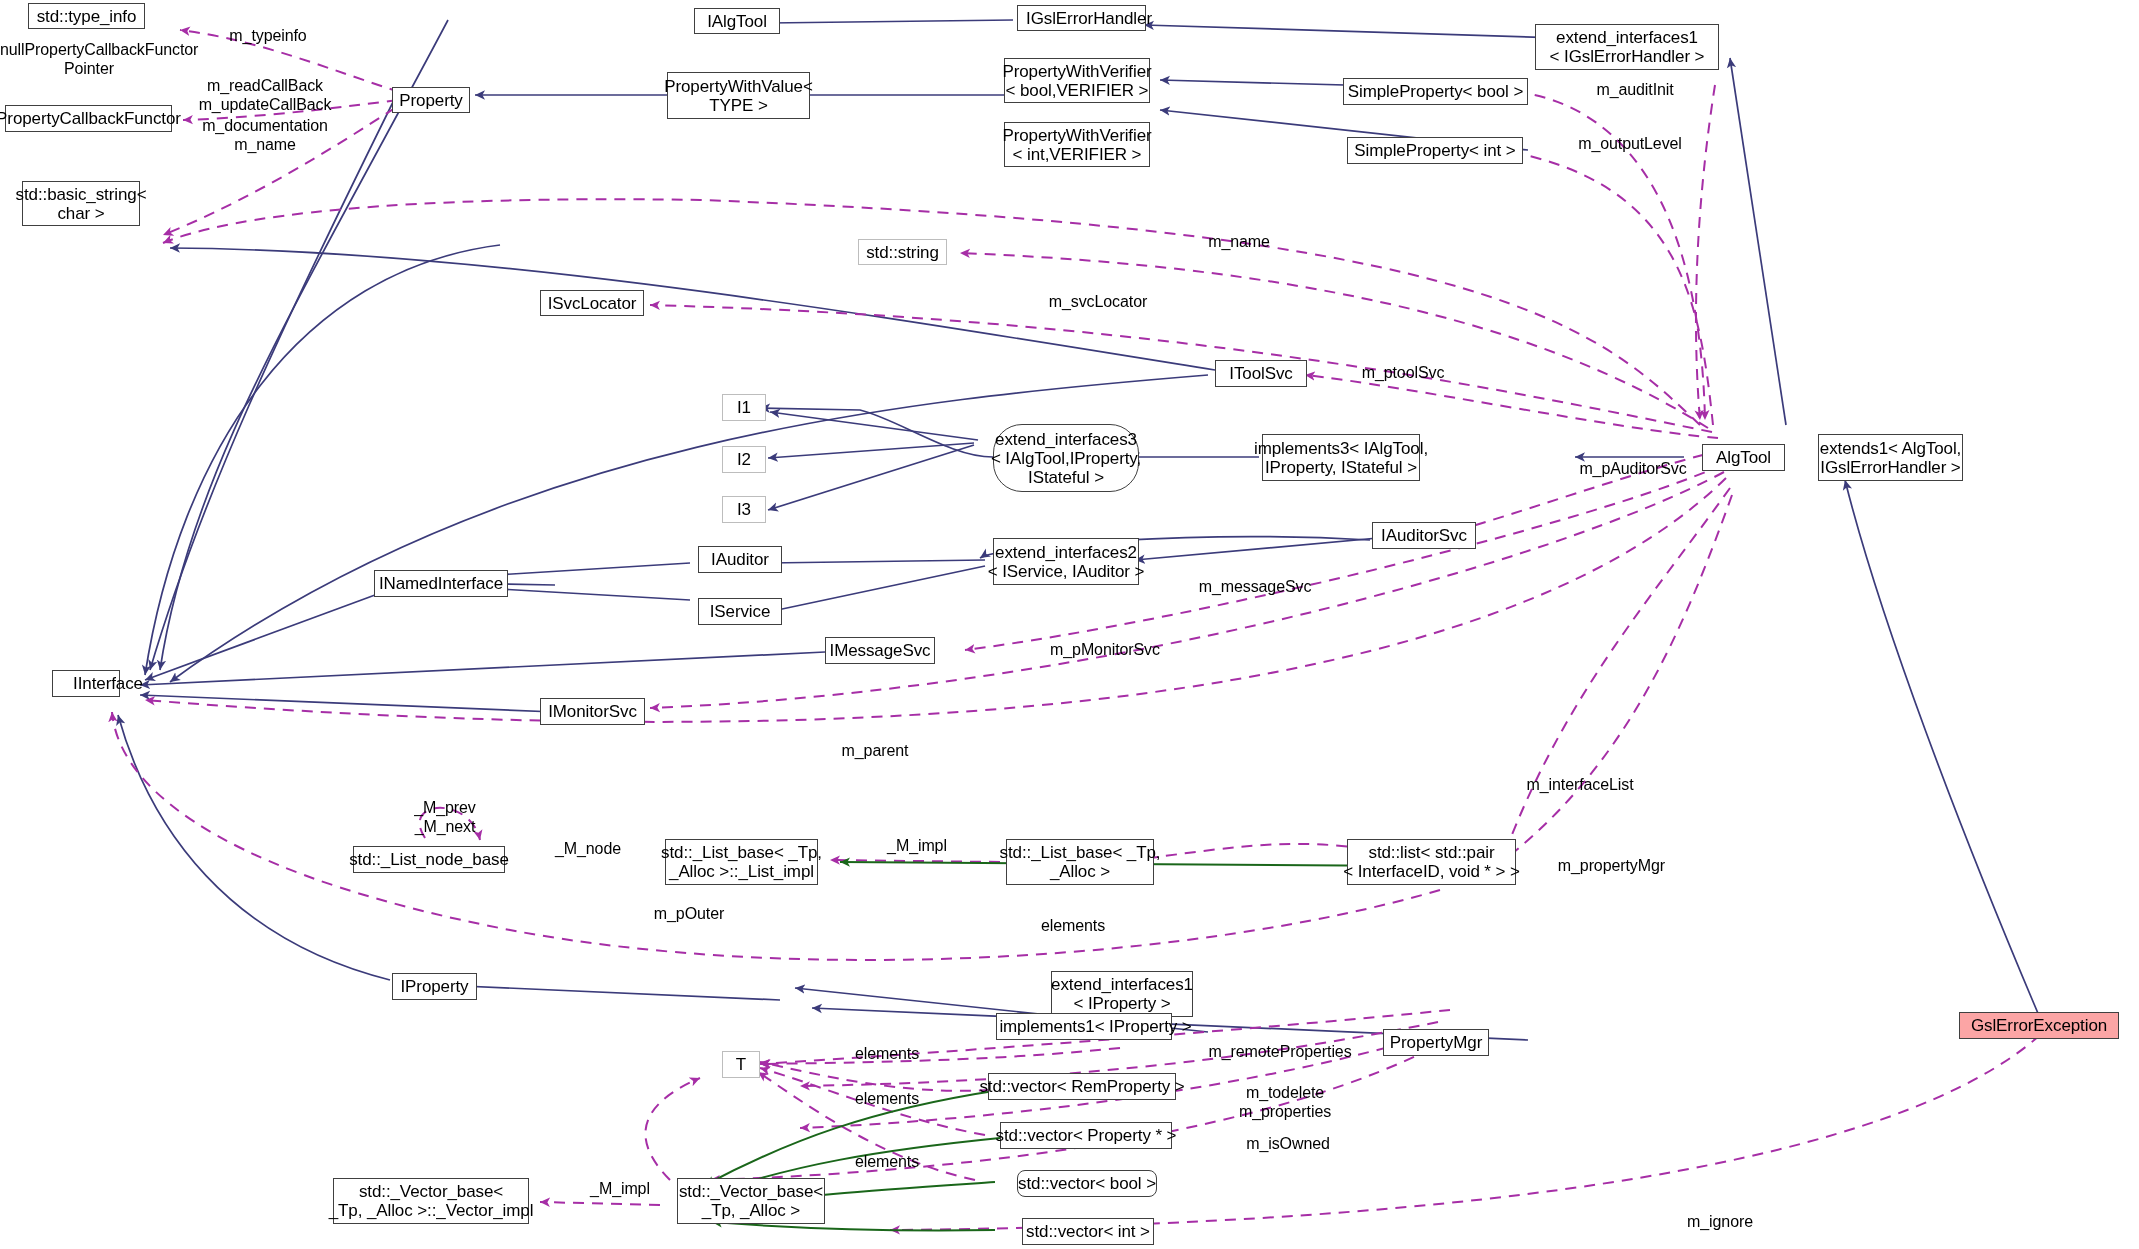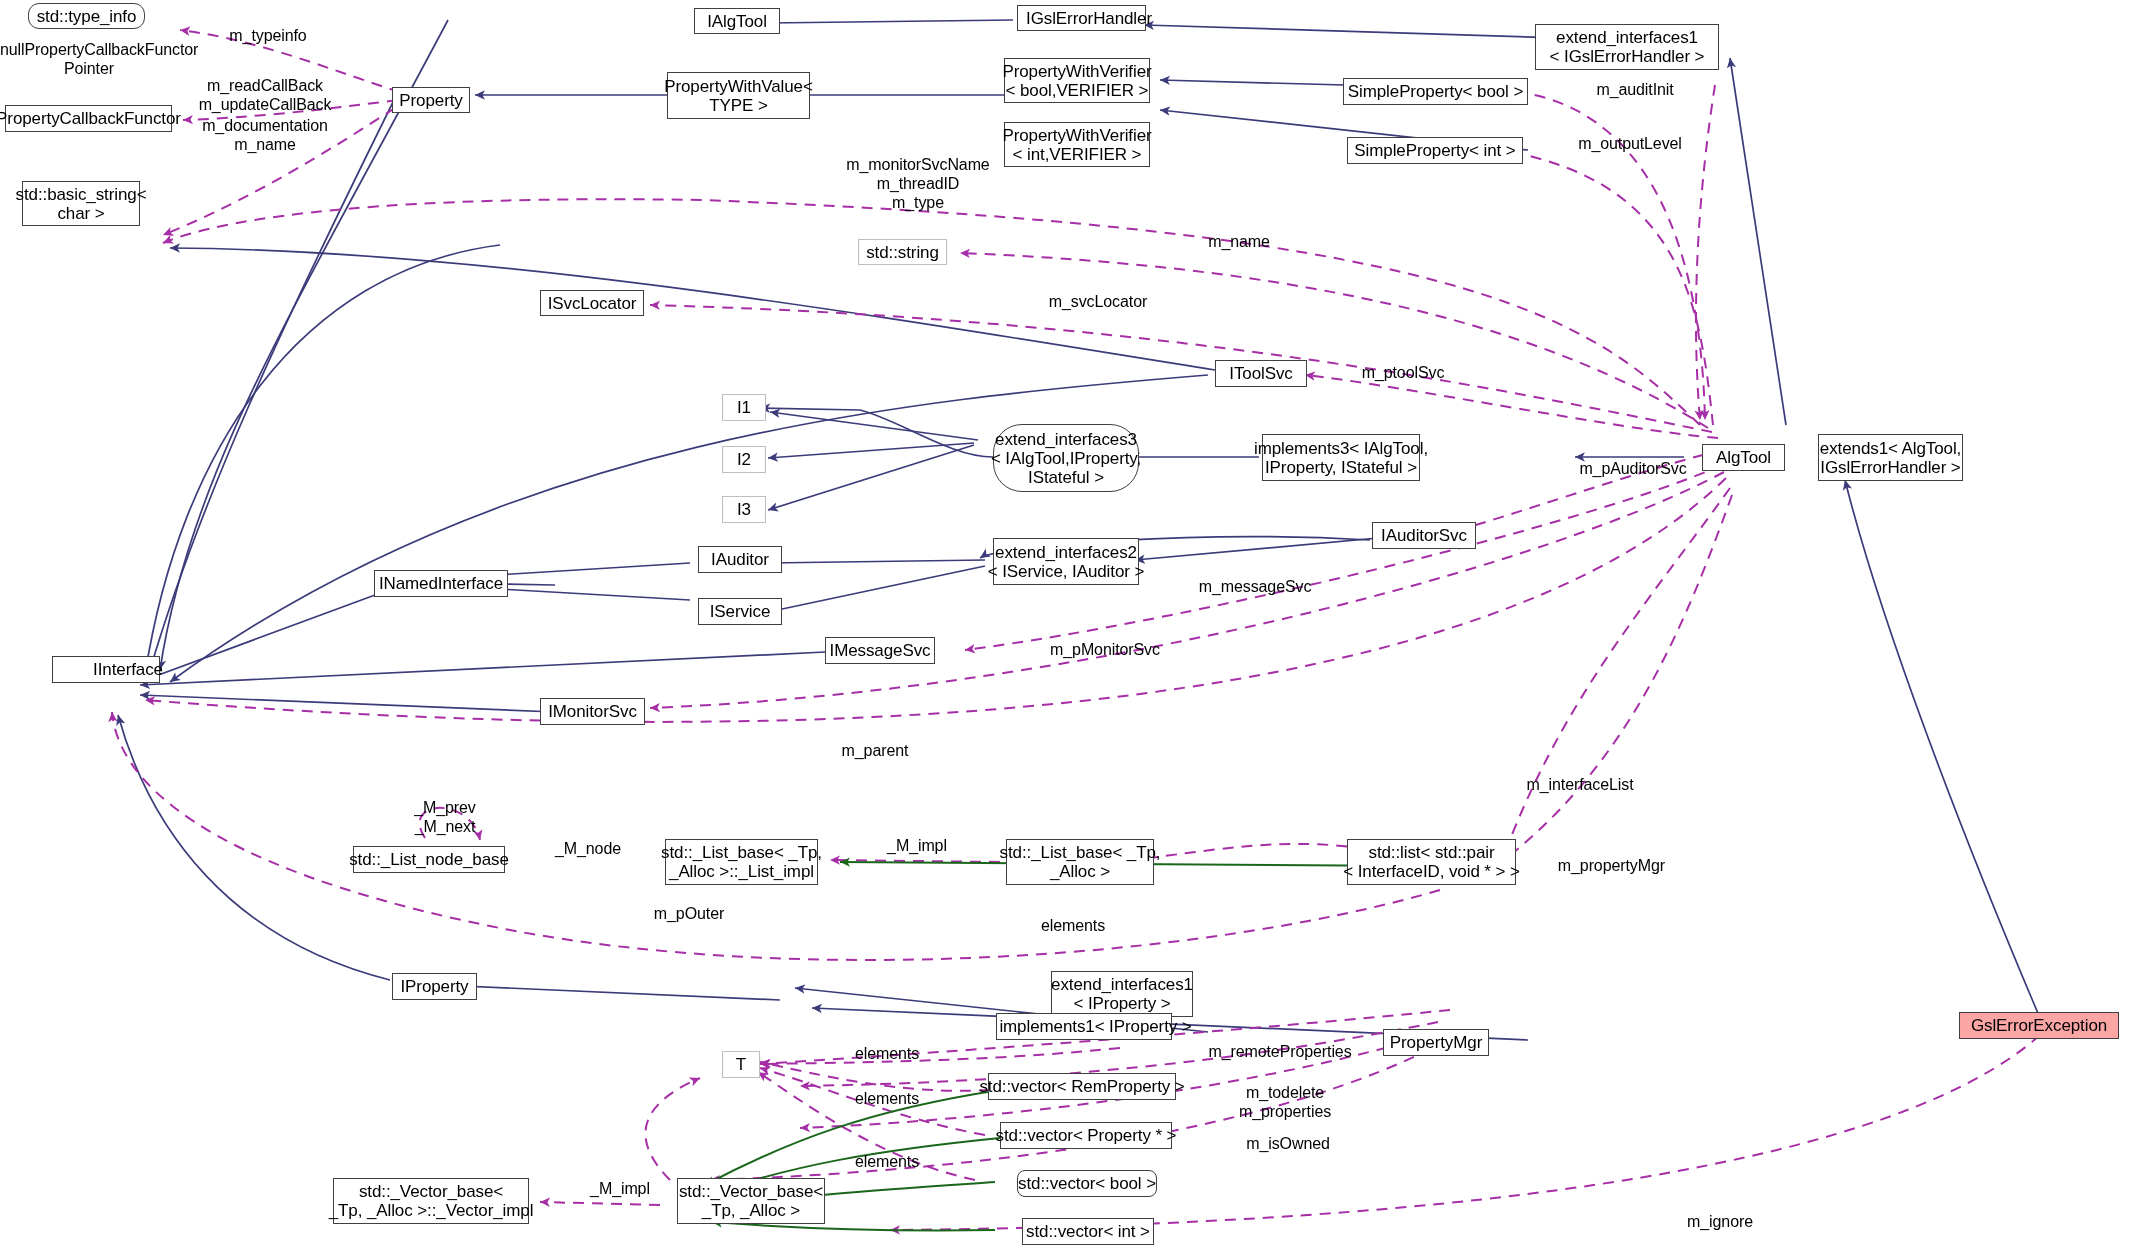--- a/index.html
+++ b/index.html
@@ -146,21 +146,21 @@
     <path class="use" d="M670,1180 C 640,1150 625,1110 700,1078"></path>
     <path class="use" d="M660,1205 L540,1202"></path>
 
     <path class="tpl" d="M1420,866 L840,862"></path>
     <path class="tpl" d="M1000,1090 C 870,1110 790,1140 705,1185"></path>
     <path class="tpl" d="M1000,1138 C 880,1150 790,1165 705,1196"></path>
     <path class="tpl" d="M995,1182 C 880,1190 800,1195 710,1208"></path>
     <path class="tpl" d="M995,1230 C 880,1232 790,1228 712,1222"></path>
   </svg>
 
-  <div class="node" style="left:28px; top:3px; width:117px; height:26px;border-radius:11px;">std::type_info</div>
+  <div class="node" style="left:28px; top:3px; width:117px; height:26px;">std::type_info</div>
 
   <div class="edge-label" style="left:213px; top:27px; width:110px;">m_typeinfo</div>
 
   <div class="edge-label" style="left:0px; top:40px; width:178px; line-height:19px;">nullPropertyCallbackFunctor
 Pointer</div>
 
   <div class="node" style="left:5px; top:105px; width:167px; height:27px;">PropertyCallbackFunctor</div>
 
   <div class="edge-label" style="left:185px; top:76px; width:160px; line-height:19px;">m_readCallBack
 m_updateCallBack</div>
@@ -190,23 +190,20 @@
 
   <div class="node" style="left:1347px; top:137px; width:176px; height:27px;">SimpleProperty&lt; int &gt;</div>
 
   <div class="node" style="left:1535px; top:24px; width:184px; height:46px;">extend_interfaces1
 &lt; IGslErrorHandler &gt;</div>
 
   <div class="edge-label" style="left:1570px; top:81px; width:130px;">m_auditInit</div>
 
   <div class="edge-label" style="left:1555px; top:135px; width:150px;">m_outputLevel</div>
 
-  <div class="edge-label" style="left:818px; top:155px; width:200px; line-height:19px;">m_monitorSvcName
-m_threadID
-m_type</div>
 
   <div class="node light" style="left:858px; top:239px; width:89px; height:26px;">std::string</div>
 
   <div class="edge-label" style="left:1184px; top:233px; width:110px;">m_name</div>
 
   <div class="node" style="left:540px; top:290px; width:104px; height:26px;">ISvcLocator</div>
 
   <div class="edge-label" style="left:1028px; top:293px; width:140px;">m_svcLocator</div>
 
   <div class="node" style="left:1215px; top:360px; width:92px; height:27px;">IToolSvc</div>
@@ -245,21 +242,21 @@
   <div class="node" style="left:374px; top:570px; width:134px; height:27px;">INamedInterface</div>
 
   <div class="edge-label" style="left:1180px; top:578px; width:150px;">m_messageSvc</div>
 
   <div class="node" style="left:825px; top:637px; width:110px; height:27px;">IMessageSvc</div>
 
   <div class="edge-label" style="left:1030px; top:641px; width:150px;">m_pMonitorSvc</div>
 
   <div class="node" style="left:540px; top:698px; width:105px; height:27px;">IMonitorSvc</div>
 
-  <div class="node" style="left:52px; top:656px; width:108px; height:27px;padding-left:44px;">IInterface</div>
+  <div class="node" style="left:52px; top:670px; width:68px; height:27px;padding-left:44px;">IInterface</div>
 
   <div class="edge-label" style="left:820px; top:742px; width:110px;">m_parent</div>
 
   <div class="edge-label" style="left:390px; top:798px; width:110px; line-height:19px;">_M_prev
 _M_next</div>
 
   <div class="node" style="left:353px; top:846px; width:152px; height:27px;">std::_List_node_base</div>
 
   <div class="edge-label" style="left:533px; top:840px; width:110px;">_M_node</div>
 

